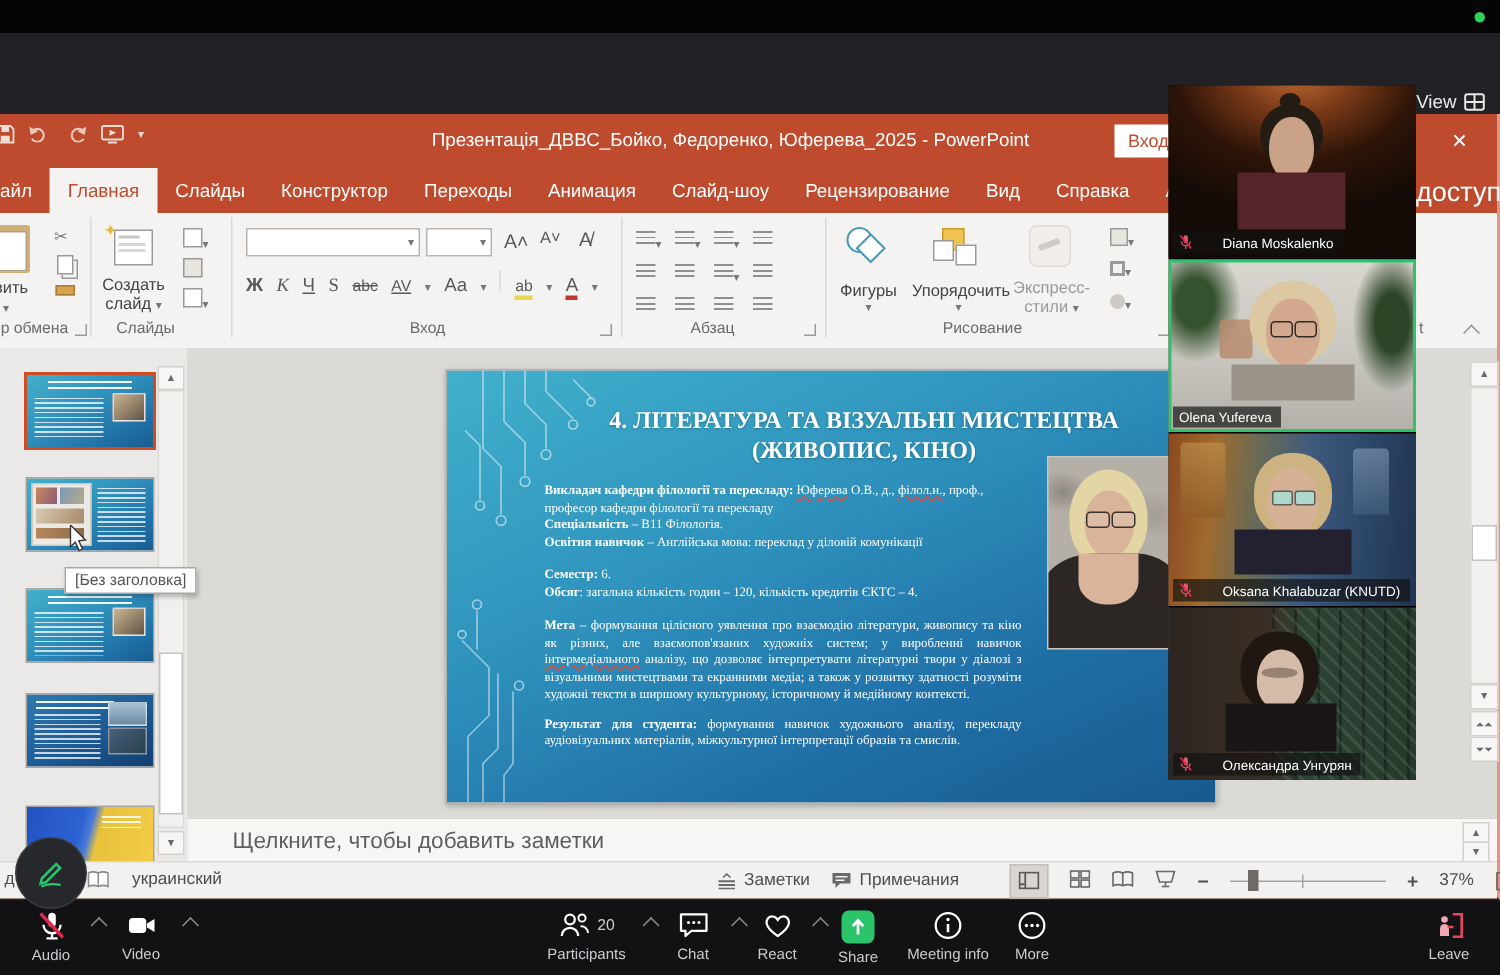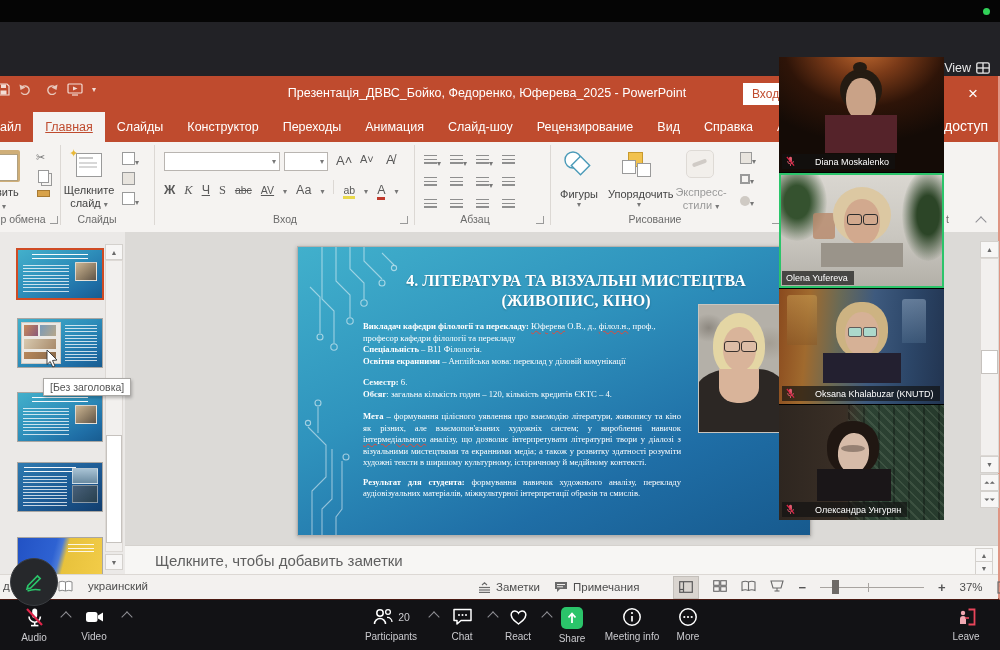--- a/index.html
+++ b/index.html
@@ -17,22 +17,22 @@
   
   .ppt{left:0;top:76px;width:998px;height:522px;background:#f5f3f1;border-right:2px solid #e09483;border-bottom:2px solid #4a1a12;box-sizing:content-box;}
   .titlebar{left:0;top:0;width:998px;height:36px;background:#bf4b2e;color:#fff;}
   .qat{left:-3px;top:7px;display:flex;gap:9px;align-items:center;color:#f3ddd5;}
   .ppt-title{left:487px;top:10px;transform:translateX(-50%);font-size:12.5px;white-space:nowrap;color:#fff;}
   .signin{left:743px;top:7px;width:70px;height:22px;background:#fff;color:#bf4b2e;font-size:12px;display:flex;align-items:center;padding-left:9px;box-sizing:border-box;}
   .closebtn{left:948px;top:0;width:50px;height:36px;display:flex;align-items:center;justify-content:center;color:#fff;font-size:17px;}
   .tabrow{left:0;top:36px;width:998px;height:30px;background:#bf4b2e;display:flex;color:#fff;font-size:12.5px;}
   .tab{padding:0 12px;display:flex;align-items:center;white-space:nowrap;}
   .tab.first{padding-left:0;}
-  .tab.active{background:#f5f3f1;color:#bf4b2e;text-decoration:underline;}
-  .share-frag{left:944px;top:42px;color:#fff;font-size:14px;}
+  .tab.active{background:#f5f3f1;color:#bf4b2e;}
+  .share-frag{left:944px;top:42px;color:#fff;font-size:18px;}
 
   
   .ribbon{left:0;top:66px;width:998px;height:90px;background:#f5f3f1;border-bottom:1px solid #d9d5d1;color:#555;font-size:11px;}
   .gsep{top:3px;width:1px;height:80px;background:#dcd8d4;}
   .glabel{top:71px;font-size:10.5px;color:#6a6a6a;text-align:center;}
   .launcher{width:7px;height:7px;border-right:1px solid #9a9a9a;border-bottom:1px solid #9a9a9a;top:74px;}
   .dd{color:#777;font-size:8px;}
   .combo{background:#fff;border:1px solid #b9b5b1;height:19px;display:flex;align-items:center;justify-content:flex-end;padding-right:3px;box-sizing:border-box;}
   .fbtn{font-size:12.5px;color:#595959;display:inline-block;}
   .ml{width:13px;height:11px;background:repeating-linear-gradient(180deg,#8f8f8f 0 1.3px,transparent 1.3px 3.7px);}
@@ -178,21 +178,21 @@
       <div class="a gsep" style="left:60px;"></div>
 
       <div class="a" style="left:72px;top:8px;width:30px;height:30px;">
         <div class="a" style="left:4px;top:3px;width:24px;height:22px;background:#fff;border:1px solid #9a9a9a;"></div>
         <div class="a" style="left:7px;top:7px;width:14px;height:2px;background:#c8c8c8;"></div>
         <div class="a" style="left:7px;top:12px;width:18px;height:1.5px;background:#d8d8d8;"></div>
         <div class="a" style="left:7px;top:16px;width:18px;height:1.5px;background:#d8d8d8;"></div>
         <div class="a" style="left:-3px;top:-3px;color:#e8b838;font-size:11px;">✦</div>
       </div>
       <div class="a" style="left:60px;top:42px;width:58px;text-align:center;color:#444;line-height:13px;">
-        <div>Щелкните</div>
+        <div>Создать</div>
         <div><span>слайд</span> <span class="dd">▾</span></div>
       </div>
       <div class="a" style="left:122px;top:10px;"><span class="minisq" style="display:inline-block;"></span><span class="dd">▾</span></div>
       <div class="a" style="left:122px;top:30px;"><span class="minisq" style="display:inline-block;background:#e8e4de;"></span></div>
       <div class="a" style="left:122px;top:50px;"><span class="minisq" style="display:inline-block;"></span><span class="dd">▾</span></div>
       <div class="a glabel" style="left:62px;width:70px;">Слайды</div>
       <div class="a gsep" style="left:154px;"></div>
 
       <div class="a combo" style="left:164px;top:10px;width:116px;">
           <span class="dd">▾</span>
@@ -342,21 +342,21 @@
               <circle cx="48" cy="210" r="3"></circle>
           </g>
         </svg>
         <div class="a slide-title">
           <div>4. ЛІТЕРАТУРА ТА ВІЗУАЛЬНІ МИСТЕЦТВА</div>
           <div>(ЖИВОПИС, КІНО)</div>
         </div>
         <div class="a slide-body">
           <p><b>Викладач кафедри філології та перекладу: </b><span class="sp-err">Юферева</span><span> О.В., д., </span><span class="sp-err">філол.н.</span><span>, проф., професор кафедри філології та перекладу</span></p>
           <p><b>Спеціальність</b><span> – В11 Філологія.</span></p>
-          <p><b>Освітня екранними</b><span> – Англійська мова: переклад у діловій комунікації</span></p>
+          <p><b>Освітня навичок</b><span> – Англійська мова: переклад у діловій комунікації</span></p>
           <p class="mt10"><b>Семестр:</b><span> 6.</span></p>
           <p><b>Обсяг</b><span>: загальна кількість годин – 120, кількість кредитів ЄКТС – 4.</span></p>
           <p class="mt11 just"><b>Мета</b><span> – формування цілісного уявлення про взаємодію літератури, живопису та кіно як різних, але взаємопов'язаних художніх систем; у виробленні навичок </span><span class="sp-err">інтермедіального</span><span> аналізу, що дозволяє інтерпретувати літературні твори у діалозі з візуальними мистецтвами та екранними медіа; а також у розвитку здатності розуміти художні тексти в ширшому культурному, історичному й медійному контексті.</span></p>
           <p class="mt8 just"><b>Результат для студента:</b><span> формування навичок художнього аналізу, перекладу аудіовізуальних матеріалів, міжкультурної інтерпретації образів та смислів.</span></p>
         </div>
         <div class="a photo">
           <div class="a" style="left:0;top:0;width:80px;height:127px;background:
             radial-gradient(24px 20px at 12% 18%,#8d8880 0%,transparent 70%),
             radial-gradient(30px 24px at 88% 30%,#a39d93 0%,transparent 70%),
             radial-gradient(26px 30px at 80% 75%,#8a857c 0%,transparent 70%),#b4b0a8;"></div>

